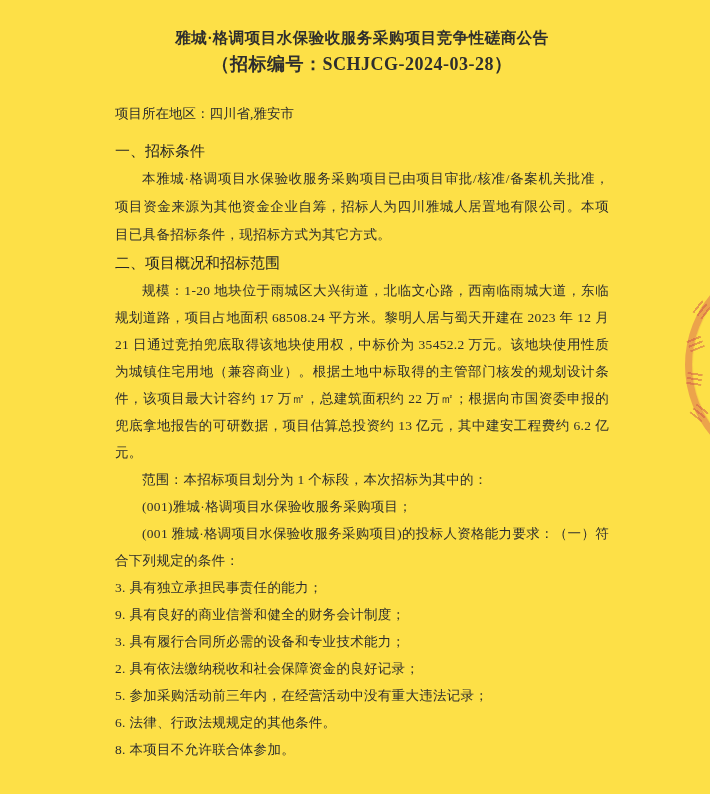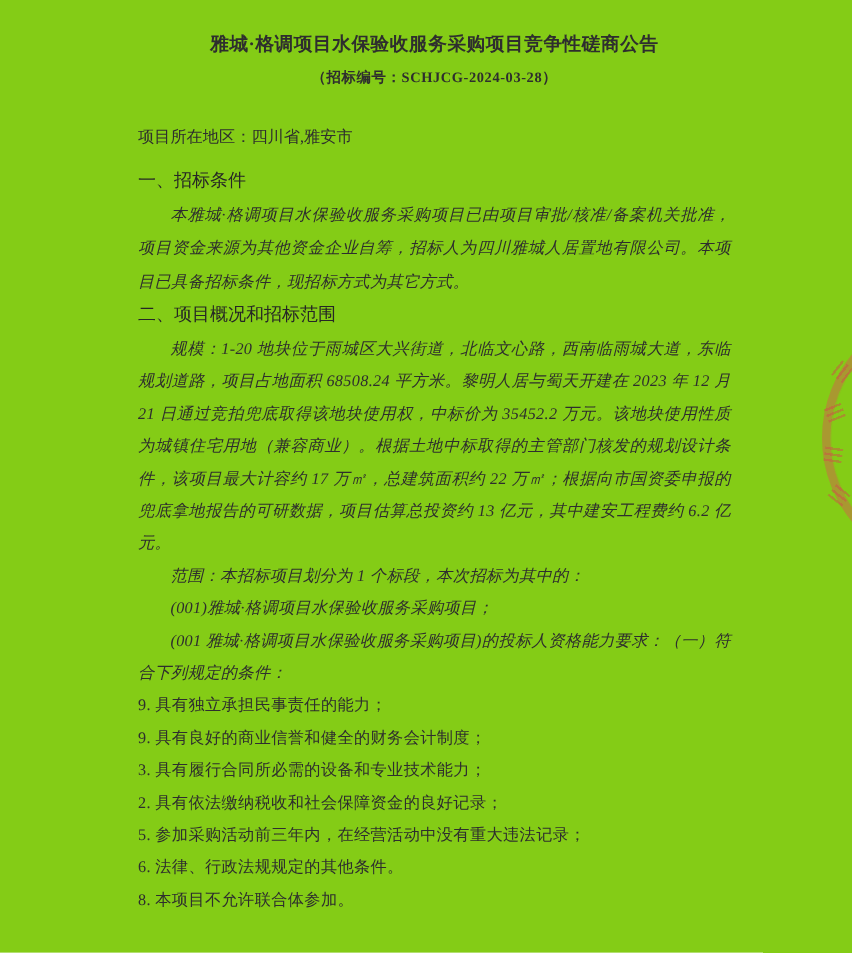--- a/index.html
+++ b/index.html
@@ -1,41 +1,41 @@
 <!DOCTYPE html>
 <html><head>
 <meta charset="utf-8">
 <style>
   * { margin: 0; padding: 0; box-sizing: border-box; }
   html, body { background: #ffffff; }
   .page {
     position: relative;
     width: 710px;
     height: 794px;
-    background: #84cc16;
+    background: #fde047;
     overflow: hidden;
     font-family: "Liberation Serif", "DejaVu Serif", serif;
     color: #2e2e2e;
   }
   .content {
     position: absolute;
     left: 115px;
     top: 24px;
     width: 494px;
   }
   .doc-title {
     text-align: center;
     font-size: 15.5px;
     font-weight: bold;
     line-height: 27px;
     letter-spacing: 0.5px;
   }
   .doc-subtitle {
     text-align: center;
-    font-size: 12px;
+    font-size: 18px;
     font-weight: bold;
     line-height: 27px;
     letter-spacing: 0.5px;
   }
   .location-line {
     margin-top: 22px;
     font-size: 13.5px;
     line-height: 27px;
   }
   .sec-heading {
@@ -45,21 +45,20 @@
     line-height: 28px;
     color: #262626;
   }
   .h1 { margin-top: 10px; }
   .para {
     font-size: 13.5px;
     line-height: 28px;
     text-align: justify;
     text-indent: 2em;
     letter-spacing: 0.3px;
-    font-style: italic;
   }
   .para-27 { line-height: 27px; }
   .qual-item {
     font-size: 13.5px;
     line-height: 27px;
     letter-spacing: 0.3px;
   }
   
   .seal {
     position: absolute;
@@ -100,21 +99,21 @@
     <div class="sec-heading h1">一、招标条件</div>
     <div class="para">本雅城·格调项目水保验收服务采购项目已由项目审批/核准/备案机关批准，项目资金来源为其他资金企业自筹，招标人为四川雅城人居置地有限公司。本项目已具备招标条件，现招标方式为其它方式。</div>
 
     <div class="sec-heading">二、项目概况和招标范围</div>
     <div class="para para-27">规模：1-20 地块位于雨城区大兴街道，北临文心路，西南临雨城大道，东临规划道路，项目占地面积 68508.24 平方米。黎明人居与蜀天开建在 2023 年 12 月 21 日通过竞拍兜底取得该地块使用权，中标价为 35452.2 万元。该地块使用性质为城镇住宅用地（兼容商业）。根据土地中标取得的主管部门核发的规划设计条件，该项目最大计容约 17 万㎡，总建筑面积约 22 万㎡；根据向市国资委申报的兜底拿地报告的可研数据，项目估算总投资约 13 亿元，其中建安工程费约 6.2 亿元。</div>
     <div class="para para-27">范围：本招标项目划分为 1 个标段，本次招标为其中的：</div>
     <div class="para para-27">(001)雅城·格调项目水保验收服务采购项目；</div>
 
     <div class="para para-27">(001 雅城·格调项目水保验收服务采购项目)的投标人资格能力要求：（一）符合下列规定的条件：</div>
 
-    <div class="qual-item">9. 具有独立承担民事责任的能力；</div>
+    <div class="qual-item">3. 具有独立承担民事责任的能力；</div>
     <div class="qual-item">9. 具有良好的商业信誉和健全的财务会计制度；</div>
     <div class="qual-item">3. 具有履行合同所必需的设备和专业技术能力；</div>
     <div class="qual-item">2. 具有依法缴纳税收和社会保障资金的良好记录；</div>
     <div class="qual-item">5. 参加采购活动前三年内，在经营活动中没有重大违法记录；</div>
     <div class="qual-item">6. 法律、行政法规规定的其他条件。</div>
     <div class="qual-item">8. 本项目不允许联合体参加。</div>
   </div>
 
   <div class="seal"></div>
   <div class="seal-mark m1"></div>

